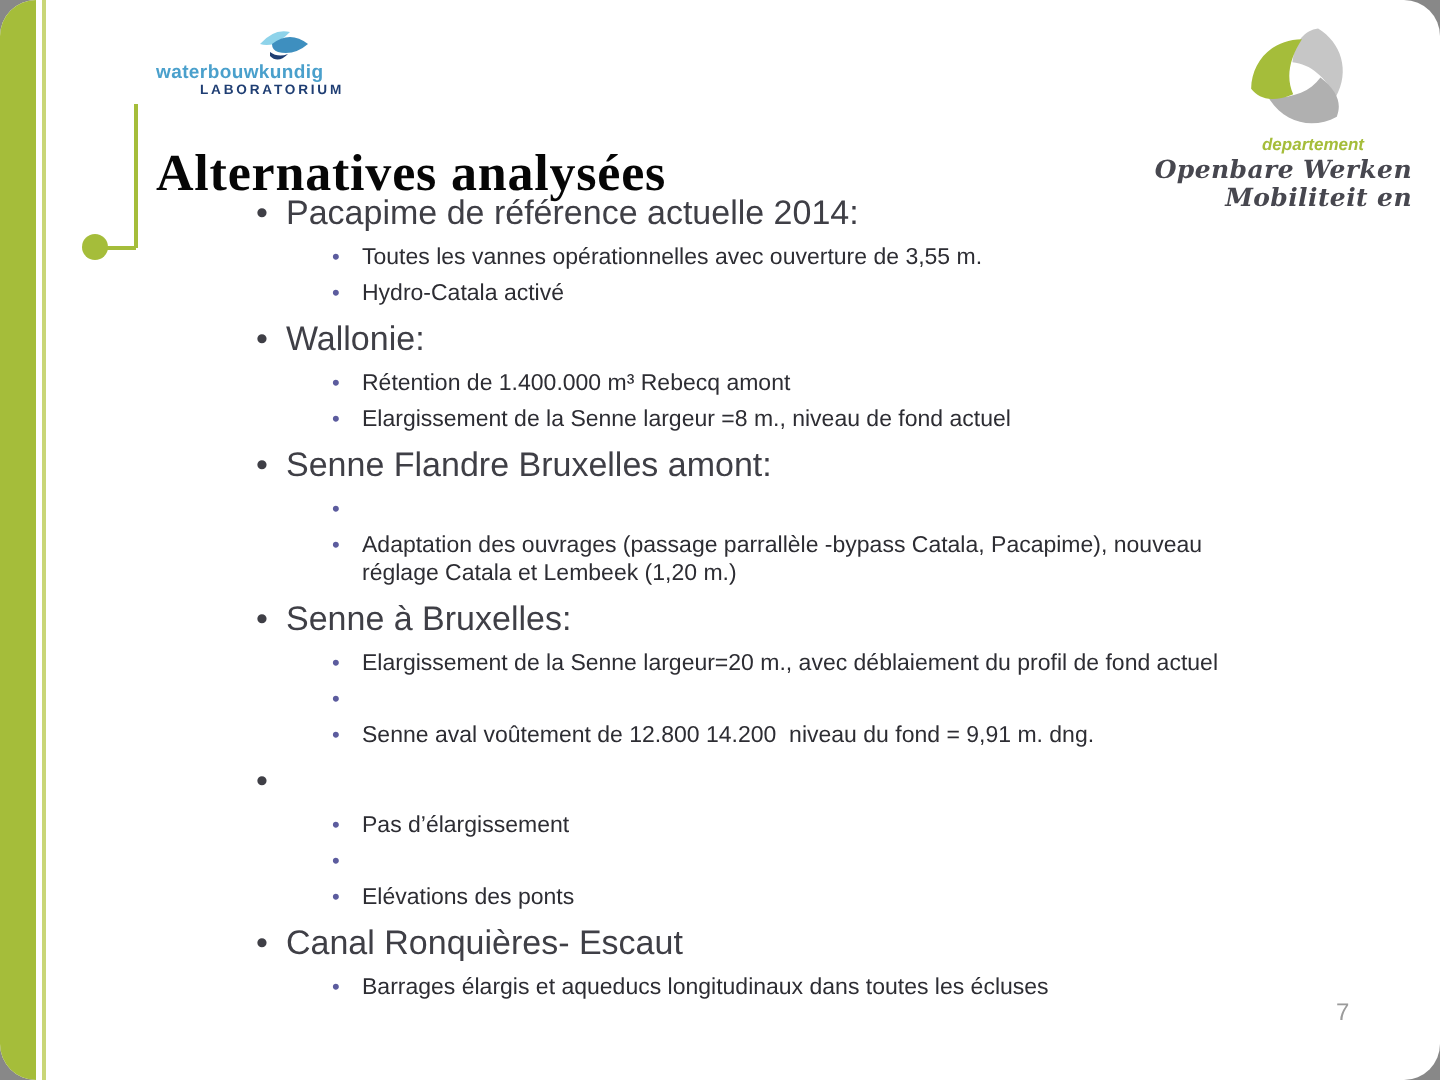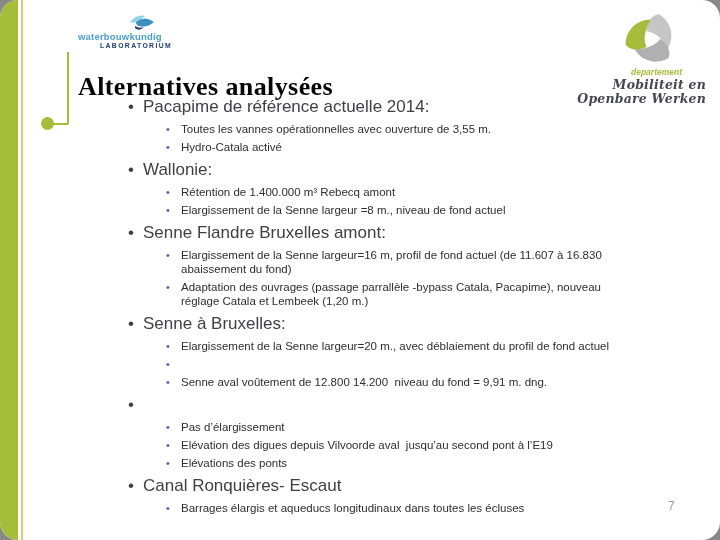--- a/index.html
+++ b/index.html
@@ -67,22 +67,22 @@
 
   <div class="dept">
     <svg width="58" height="56" viewBox="0 0 58 56">
       <g transform="translate(29,29)">
         <path d="M0,-26 C13,-23 22,-11 19,4 C11,-4 2,-8 -7,-6 C-9,-17 -6,-23 0,-26 Z" fill="#c6c6c6" transform="rotate(18)"></path>
         <path d="M0,-26 C13,-23 22,-11 19,4 C11,-4 2,-8 -7,-6 C-9,-17 -6,-23 0,-26 Z" fill="#b0b0b0" transform="rotate(138)"></path>
         <path d="M0,-26 C13,-23 22,-11 19,4 C11,-4 2,-8 -7,-6 C-9,-17 -6,-23 0,-26 Z" fill="#a5bd3a" transform="rotate(258)"></path>
       </g>
     </svg>
     <div class="dept-small">departement</div>
+    <div class="dept-big">Openbare Werken</div>
     <div class="dept-big">Mobiliteit en</div>
-    <div class="dept-big">Openbare Werken</div>
   </div>
 
   <div class="conn-v"></div>
   <div class="conn-h"></div>
   <div class="conn-dot"></div>
   <h1 class="title">Alternatives analysées</h1>
 
   <div class="content">
       <div class="l1-row">
         <span class="b1">•</span>
@@ -107,21 +107,20 @@
       <div class="l2-row">
         <span class="b2">•</span>
         <span class="t2">Elargissement de la Senne largeur =8 m., niveau de fond actuel</span>
       </div>
       <div class="l1-row">
         <span class="b1">•</span>
         <span class="t1">Senne Flandre Bruxelles amont:</span>
       </div>
       <div class="l2-row">
         <span class="b2">•</span>
-        <span class="t2">Elargissement de la Senne largeur=16 m, profil de fond actuel (de 11.607 à 16.830 abaissement du fond)</span>
       </div>
       <div class="l2-row">
         <span class="b2">•</span>
         <span class="t2">Adaptation des ouvrages (passage parrallèle -bypass Catala, Pacapime), nouveau réglage Catala et Lembeek (1,20 m.)</span>
       </div>
       <div class="l1-row">
         <span class="b1">•</span>
         <span class="t1">Senne à Bruxelles:</span>
       </div>
       <div class="l2-row">
@@ -137,21 +136,20 @@
       </div>
       <div class="l1-row">
         <span class="b1">•</span>
       </div>
       <div class="l2-row">
         <span class="b2">•</span>
         <span class="t2">Pas d’élargissement</span>
       </div>
       <div class="l2-row">
         <span class="b2">•</span>
-        <span class="t2">Elévation des digues depuis Vilvoorde aval  jusqu’au second pont à l’E19</span>
       </div>
       <div class="l2-row">
         <span class="b2">•</span>
         <span class="t2">Elévations des ponts</span>
       </div>
       <div class="l1-row">
         <span class="b1">•</span>
         <span class="t1">Canal Ronquières- Escaut</span>
       </div>
       <div class="l2-row">

